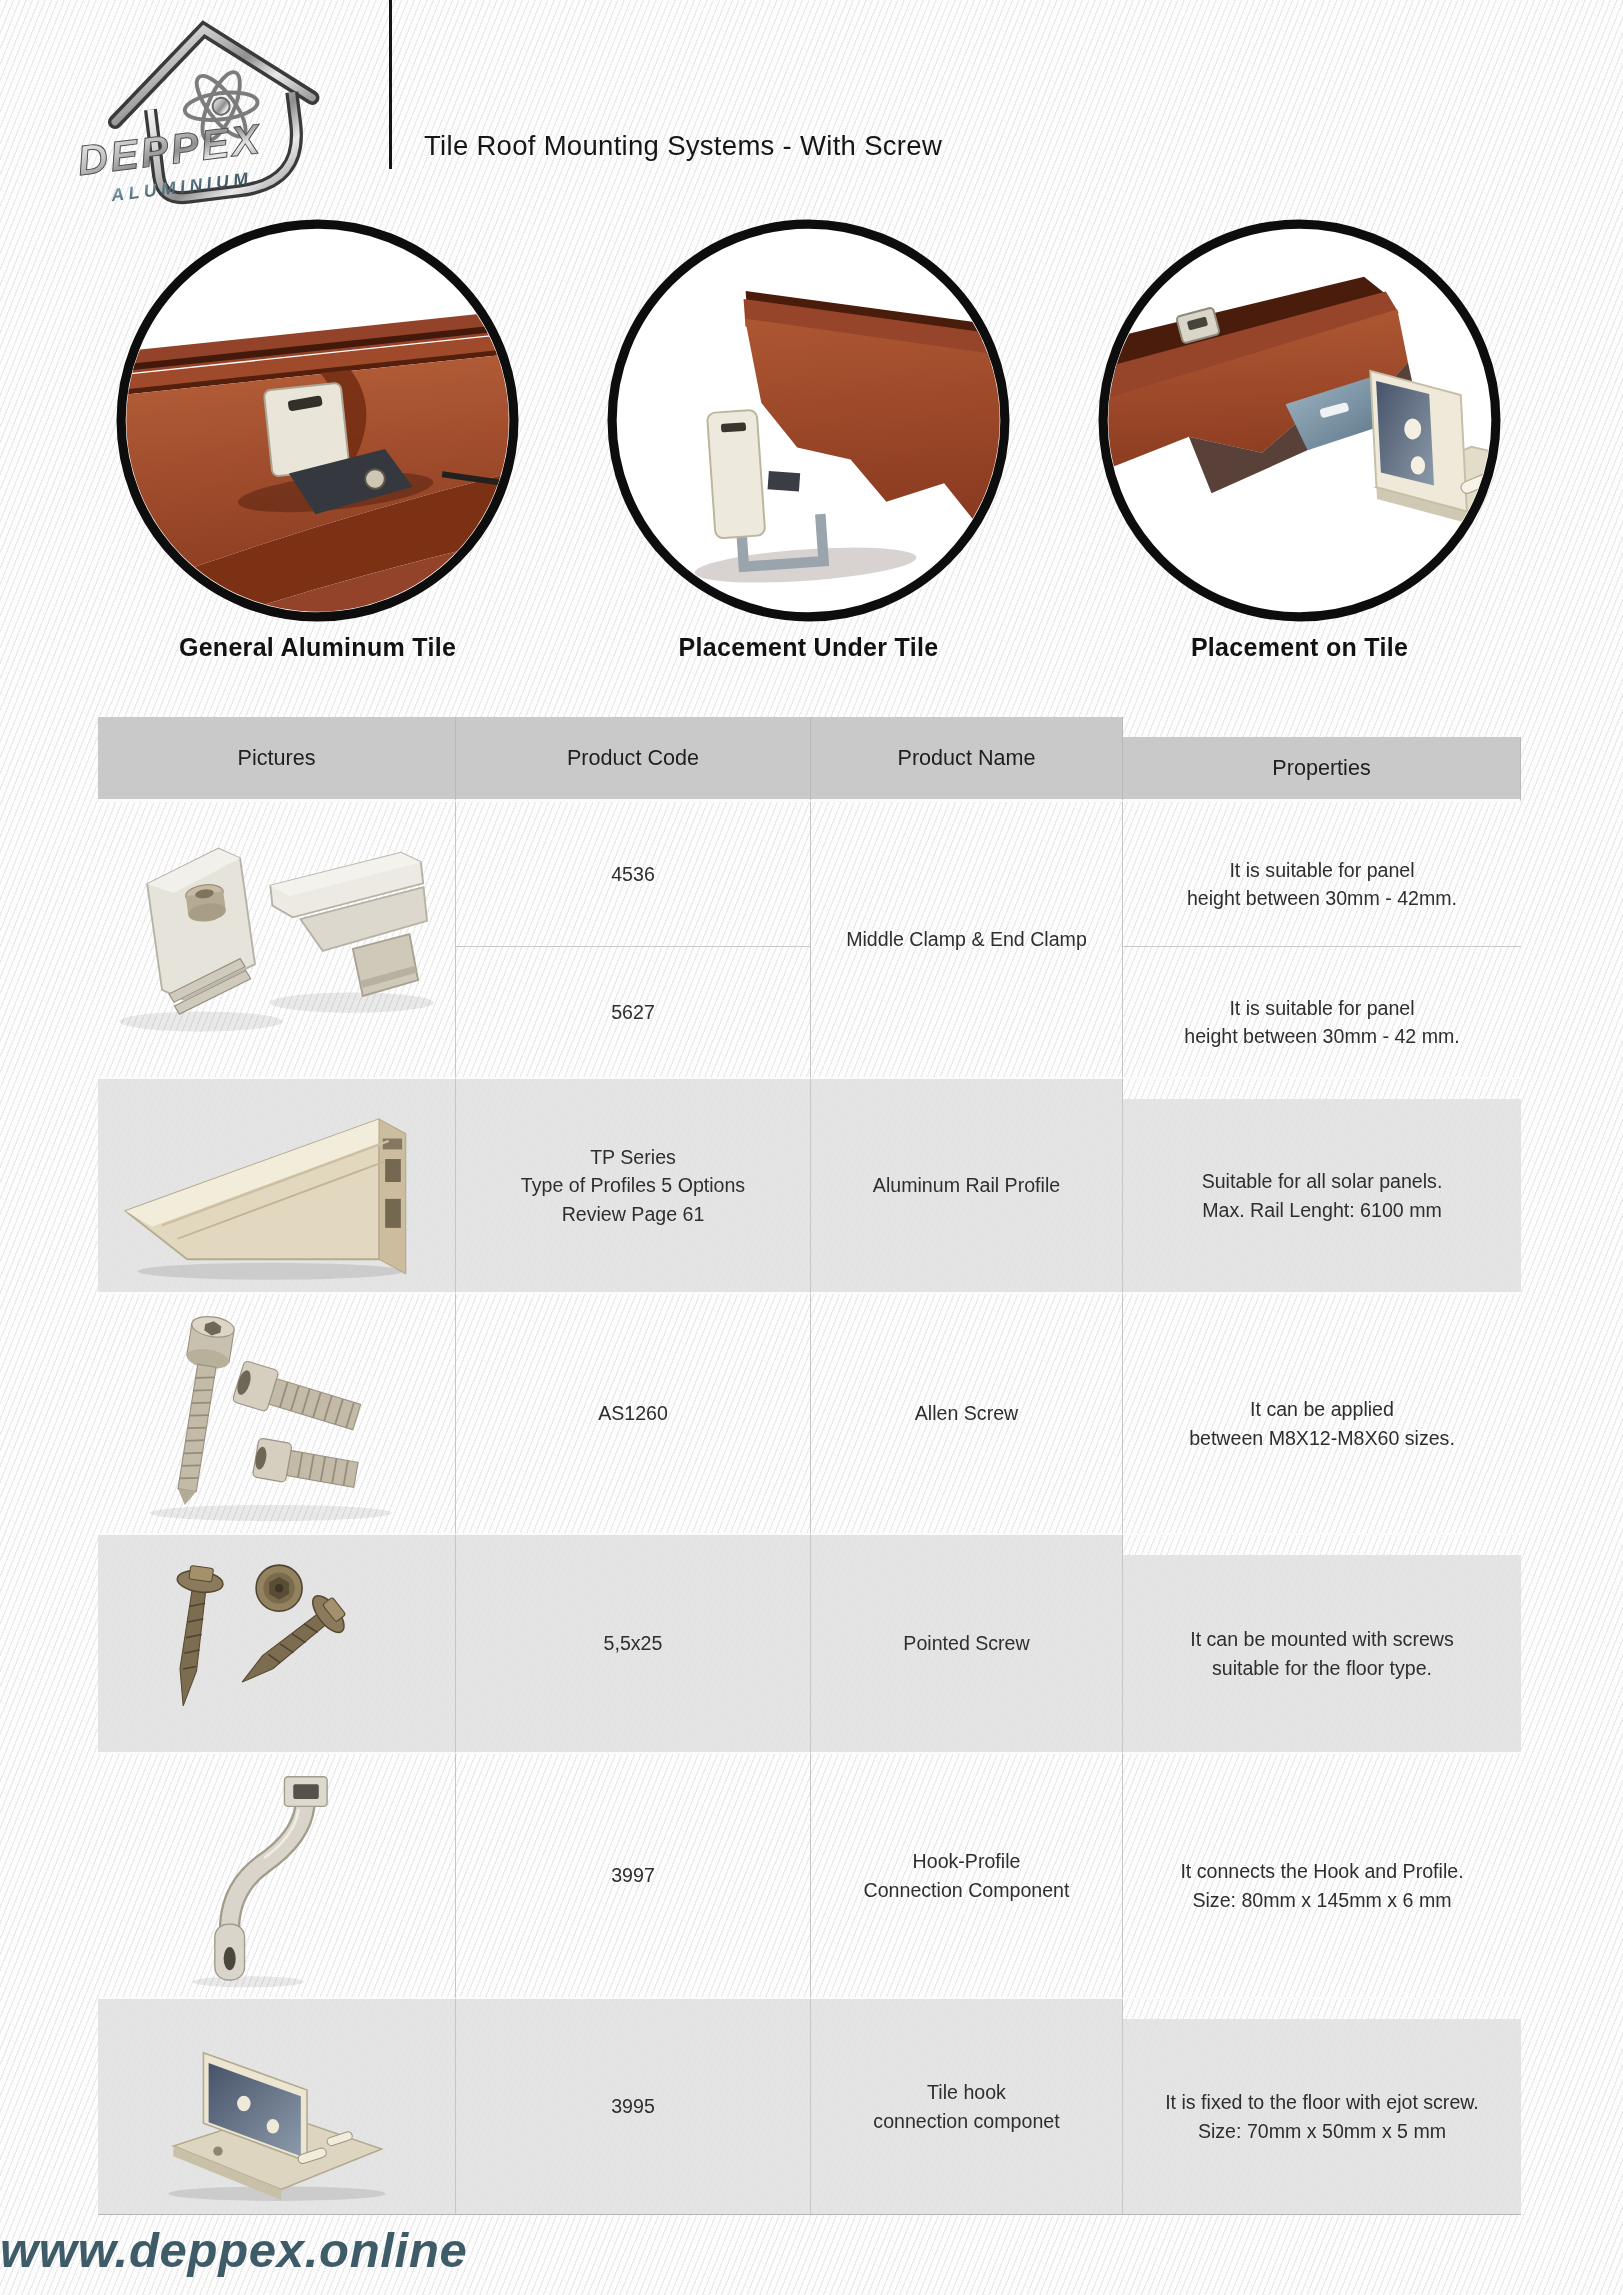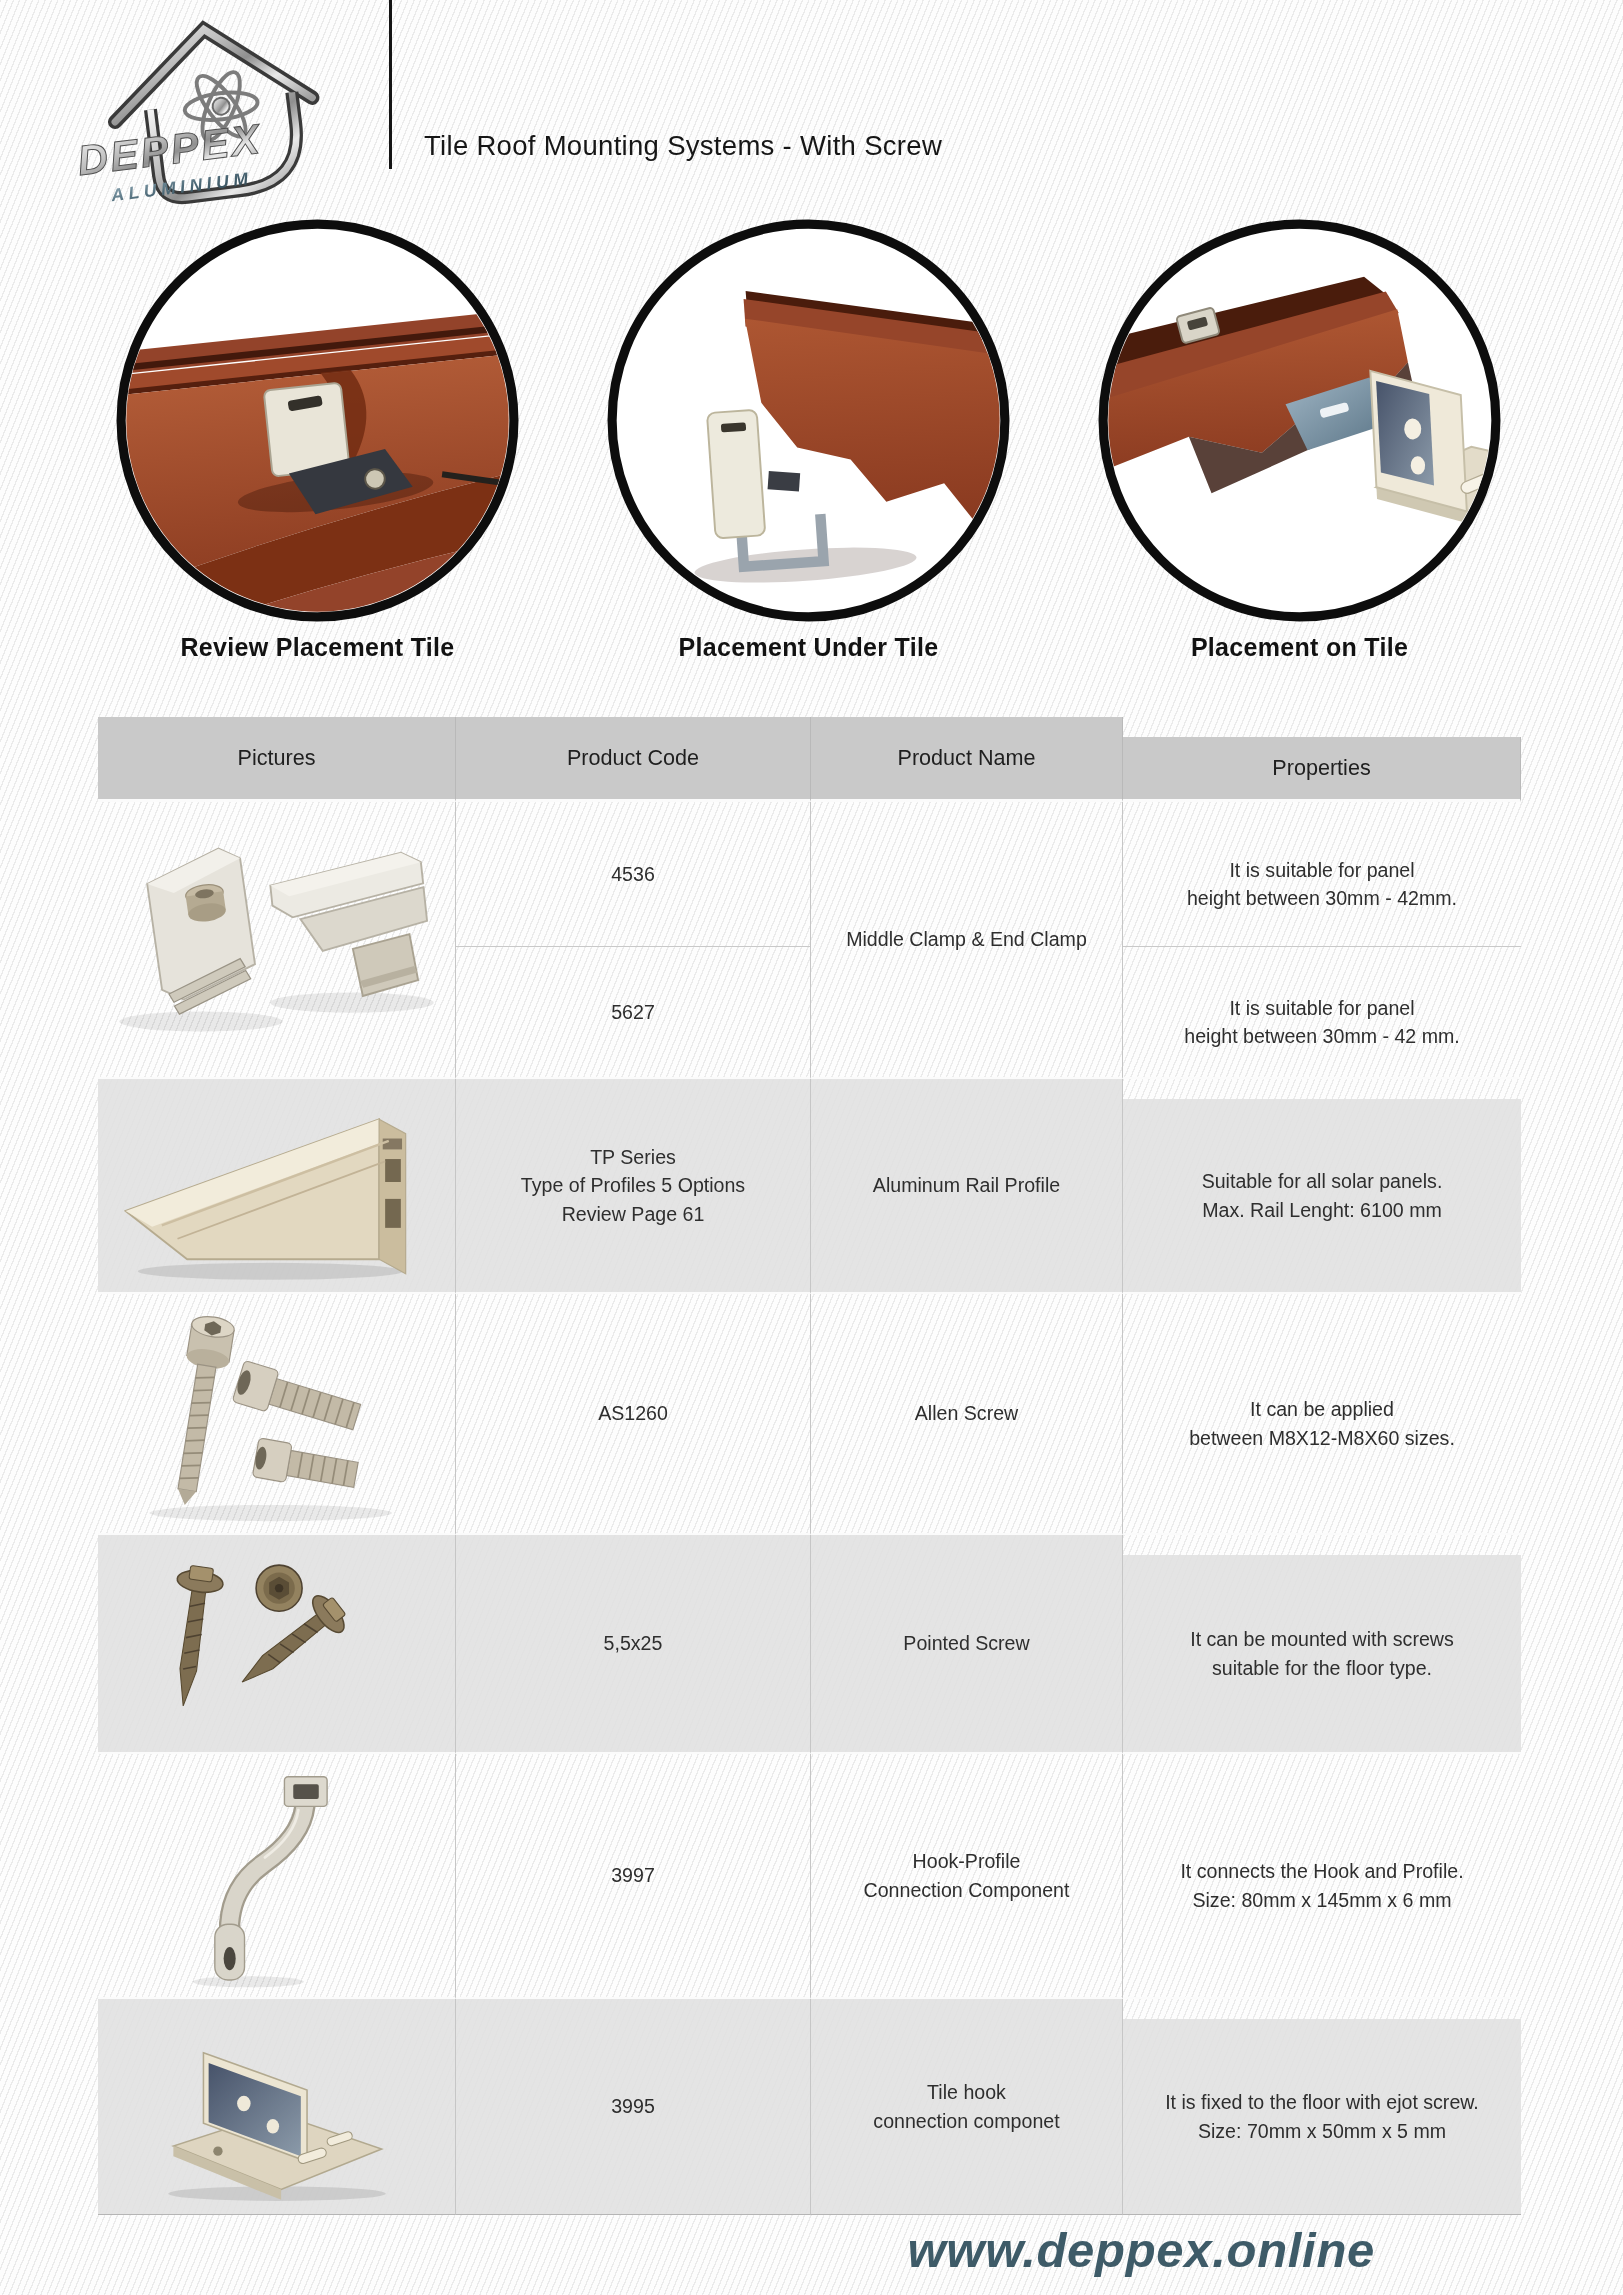--- a/index.html
+++ b/index.html
@@ -45,21 +45,21 @@
   }
   .c4{border-right:none;margin-top:20px;}
   .th{background:#c9c9c9;font-size:21.6px;color:#1f1f1f;border-right:1.3px solid #b9b9b9;border-bottom:3.3px solid #fbfbfb;}
   .g{background:rgba(224,224,224,0.88);}
   .sub{border-bottom:1.3px solid #c9c9c9;}
   .last{border-bottom:1.3px solid #b5b5b5;}
   .pcell{padding:3.9px;}
   .pcell svg{display:block;max-width:100%;max-height:100%;}
   
   .footer{
-    position:absolute;left:0;top:2222px;width:1375px;text-align:right;
+    position:absolute;left:0;top:2222px;width:1375px;text-align:left;
     font-size:49px;font-weight:700;font-style:italic;color:#3e5b68;letter-spacing:0.7px;
   }
 </style>
 </head>
 <body>
 
 <div class="page">
 
   <div class="logo">
     <svg viewBox="0 0 450 315">
@@ -199,21 +199,21 @@
           <path d="M440,266 L520,290 V430 L440,406 Z" fill="url(#brin)"></path>
           <ellipse cx="492" cy="342" rx="13" ry="16" fill="#f4efe2"></ellipse>
           <ellipse cx="497" cy="398" rx="11" ry="14" fill="#f4efe2"></ellipse>
           <rect x="560" y="420" width="56" height="18" rx="9" fill="#f7f3e7" stroke="#b3ab93" stroke-width="2" transform="rotate(-20 588 429)"></rect>
           <rect x="608" y="396" width="50" height="16" rx="8" fill="#f7f3e7" stroke="#b3ab93" stroke-width="2" transform="rotate(-20 633 404)"></rect>
         </g>
       </g>
     </svg>
   </figure>
 
-  <div class="caption cap1">Review Placement Tile</div>
+  <div class="caption cap1">General Aluminum Tile</div>
   <div class="caption cap2">Placement Under Tile</div>
   <div class="caption cap3">Placement on Tile</div>
 
   <section class="ptable">
 
     <div class="c th" style="grid-column:1;grid-row:1">Pictures</div>
     <div class="c th" style="grid-column:2;grid-row:1">Product Code</div>
     <div class="c th" style="grid-column:3;grid-row:1">Product Name</div>
     <div class="c th c4" style="grid-column:4;grid-row:1">Properties</div>
 

